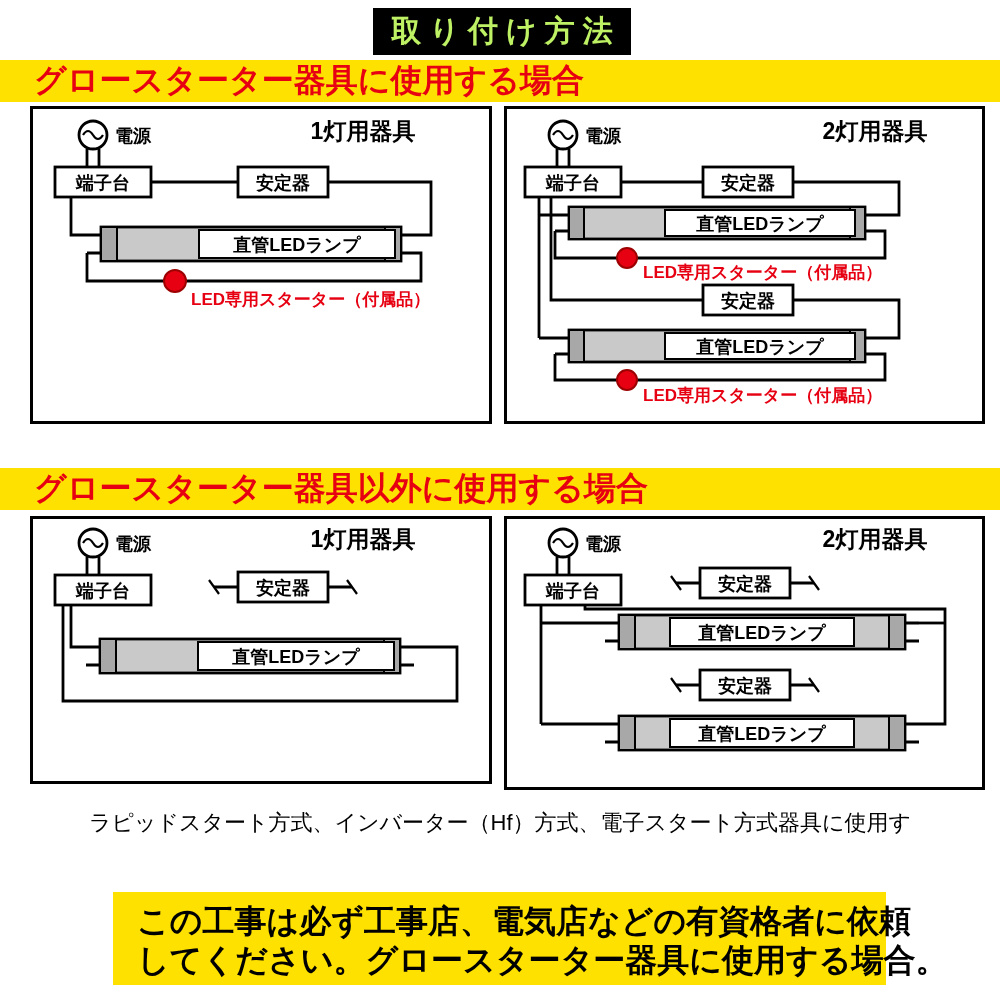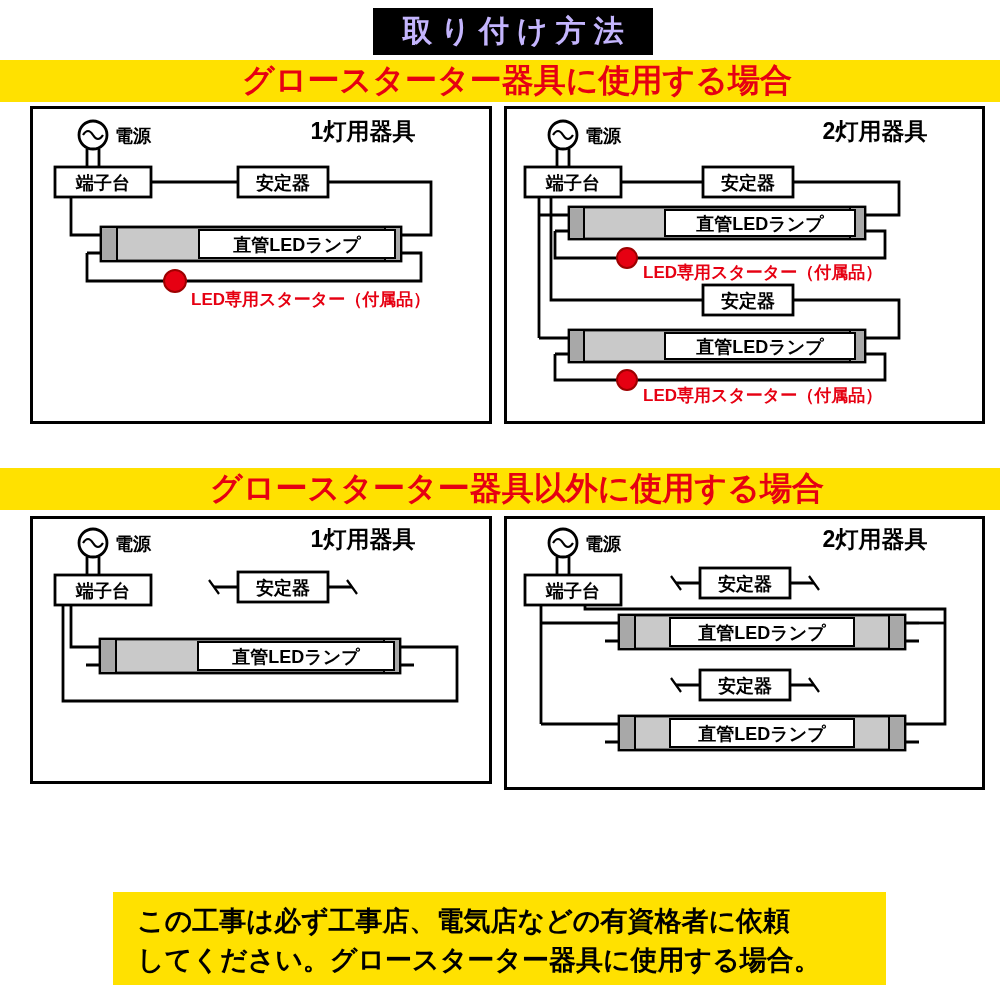--- a/index.html
+++ b/index.html
@@ -8,41 +8,41 @@
     --tube:#c9c9c9;
     --cap:#a8a8a8;
   }
   html,body{margin:0;padding:0;}
   body{
     width:1000px;height:1000px;position:relative;background:#fff;
     font-family:"Liberation Sans","DejaVu Sans",sans-serif;color:#000;
   }
   .abs{position:absolute;}
   .title-bar{
-    left:373px;top:8px;width:280px;height:47px;background:#000;color:#c4b5fd;
+    left:373px;top:8px;width:258px;height:47px;background:#000;color:#bef264;
     display:flex;align-items:center;justify-content:center;
     font-size:30px;font-weight:bold;letter-spacing:8px;padding-left:8px;box-sizing:border-box;
   }
-  .banner{left:0;width:1000px;height:42px;background:var(--yellow);display:flex;align-items:center;justify-content:center;}
+  .banner{left:0;width:1000px;height:42px;background:var(--yellow);display:flex;align-items:center;}
   .banner span{color:var(--red);font-size:32px;font-weight:bold;margin-left:34px;white-space:nowrap;}
   #banner-glow{top:60px;}
   #banner-other{top:468px;}
   .diagram-box{border:3px solid #000;background:#fff;}
   #box-glow-1{left:30px;top:106px;width:456px;height:312px;}
   #box-glow-2{left:504px;top:106px;width:475px;height:312px;}
   #box-other-1{left:30px;top:516px;width:456px;height:262px;}
   #box-other-2{left:504px;top:516px;width:475px;height:268px;}
   .note{
     left:0;top:806px;width:1000px;text-align:center;
     font-size:22px;line-height:33px;color:#000;
   }
   .warning{
     left:113px;top:892px;width:773px;height:93px;background:var(--yellow);
     box-sizing:border-box;padding:10px 0 16px 24px;
-    font-size:27px;font-weight:bold;line-height:39px;white-space:nowrap;
+    font-size:32px;font-weight:bold;line-height:39px;white-space:nowrap;
   }
   svg{display:block;}
   svg text{font-family:"Liberation Sans","DejaVu Sans",sans-serif;}
   .wire{stroke:#000;stroke-width:2.8;fill:none;}
   .pin{stroke:#000;stroke-width:2.8;fill:none;}
   .compbox{fill:#fff;stroke:#000;stroke-width:2.8;}
   .tube{fill:var(--tube);stroke:#000;stroke-width:2.8;}
   .cap{fill:var(--cap);stroke:#000;stroke-width:2;}
   .lamp-label-box{fill:#fff;stroke:#000;stroke-width:2;}
   .lbl{font-size:18px;font-weight:bold;fill:#000;}
@@ -247,18 +247,19 @@
       <rect class="tube" x="112" y="197" width="286" height="34"></rect>
       <rect class="cap" x="112" y="197" width="16" height="34"></rect>
       <rect class="cap" x="382" y="197" width="16" height="34"></rect>
       <rect class="lamp-label-box" x="163" y="200" width="184" height="28"></rect>
     </g>
     <text class="lbl" x="255" y="221" text-anchor="middle">直管LEDランプ</text>
   </svg>
 </div>
 
 <div class="abs note">
+  <div>ラピッドスタート方式、インバーター（Hf）方式、電子スタート方式器具に使用す</div>
 </div>
 
 <div class="abs warning">
   <div>この工事は必ず工事店、電気店などの有資格者に依頼</div>
   <div>してください。グロースターター器具に使用する場合。</div>
 </div>
 
 </body></html>

